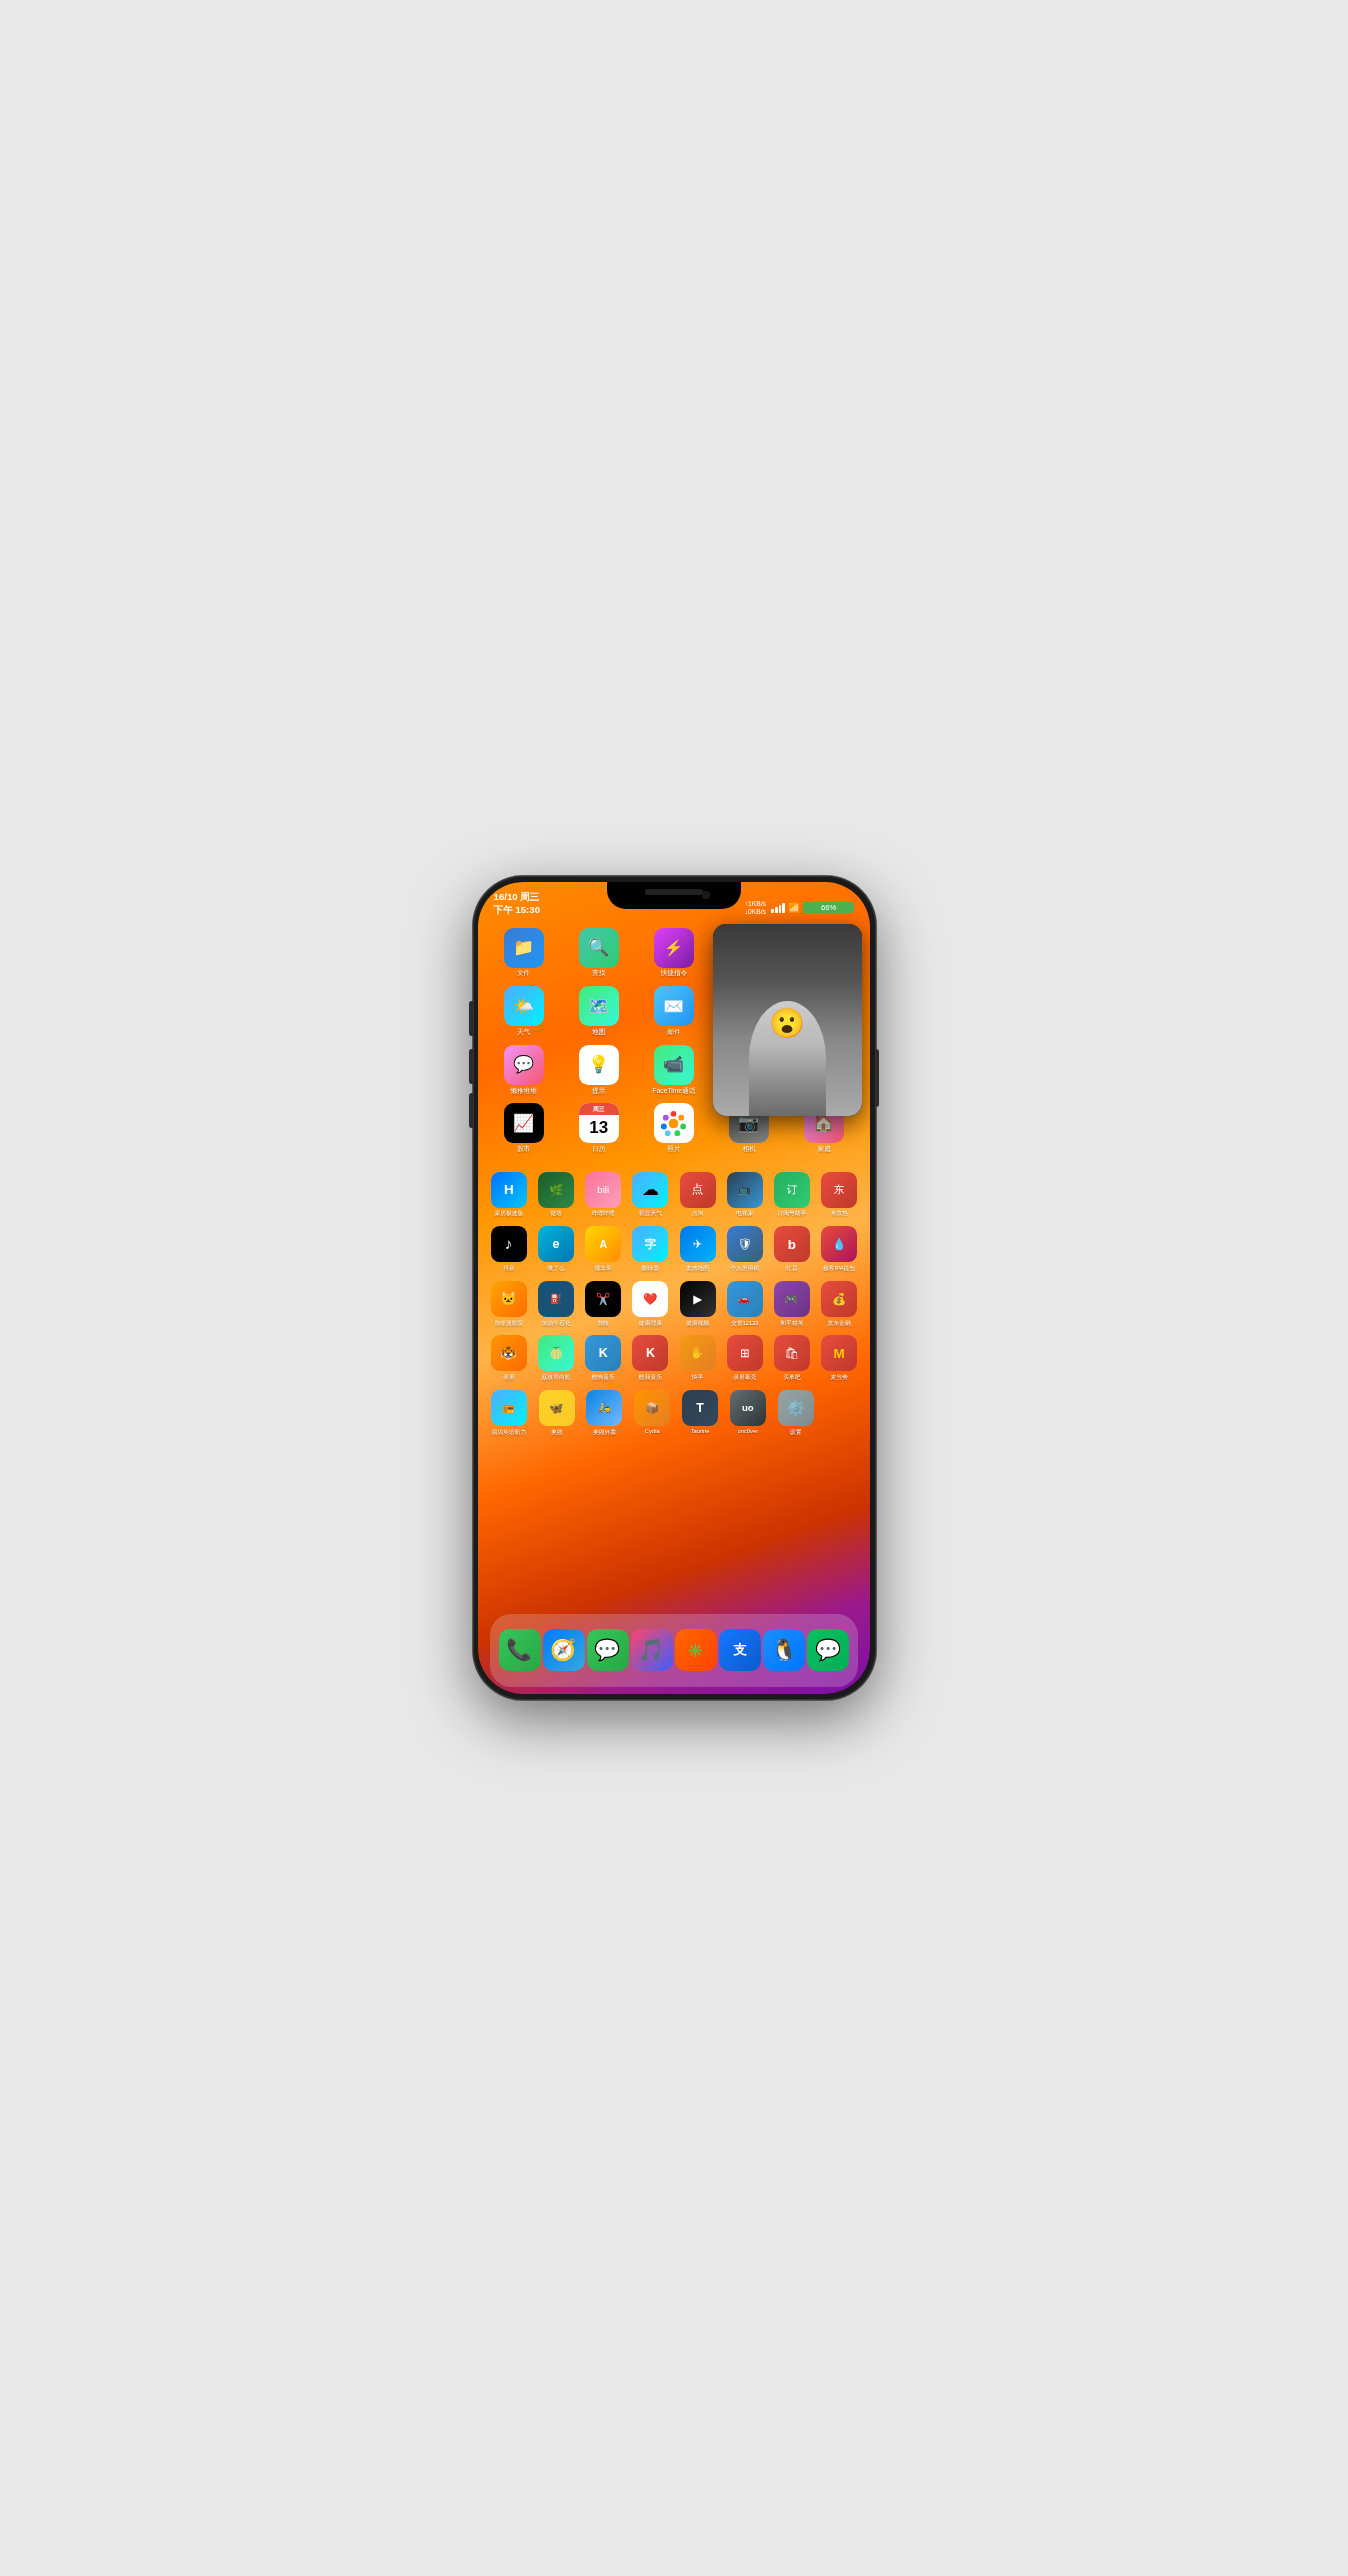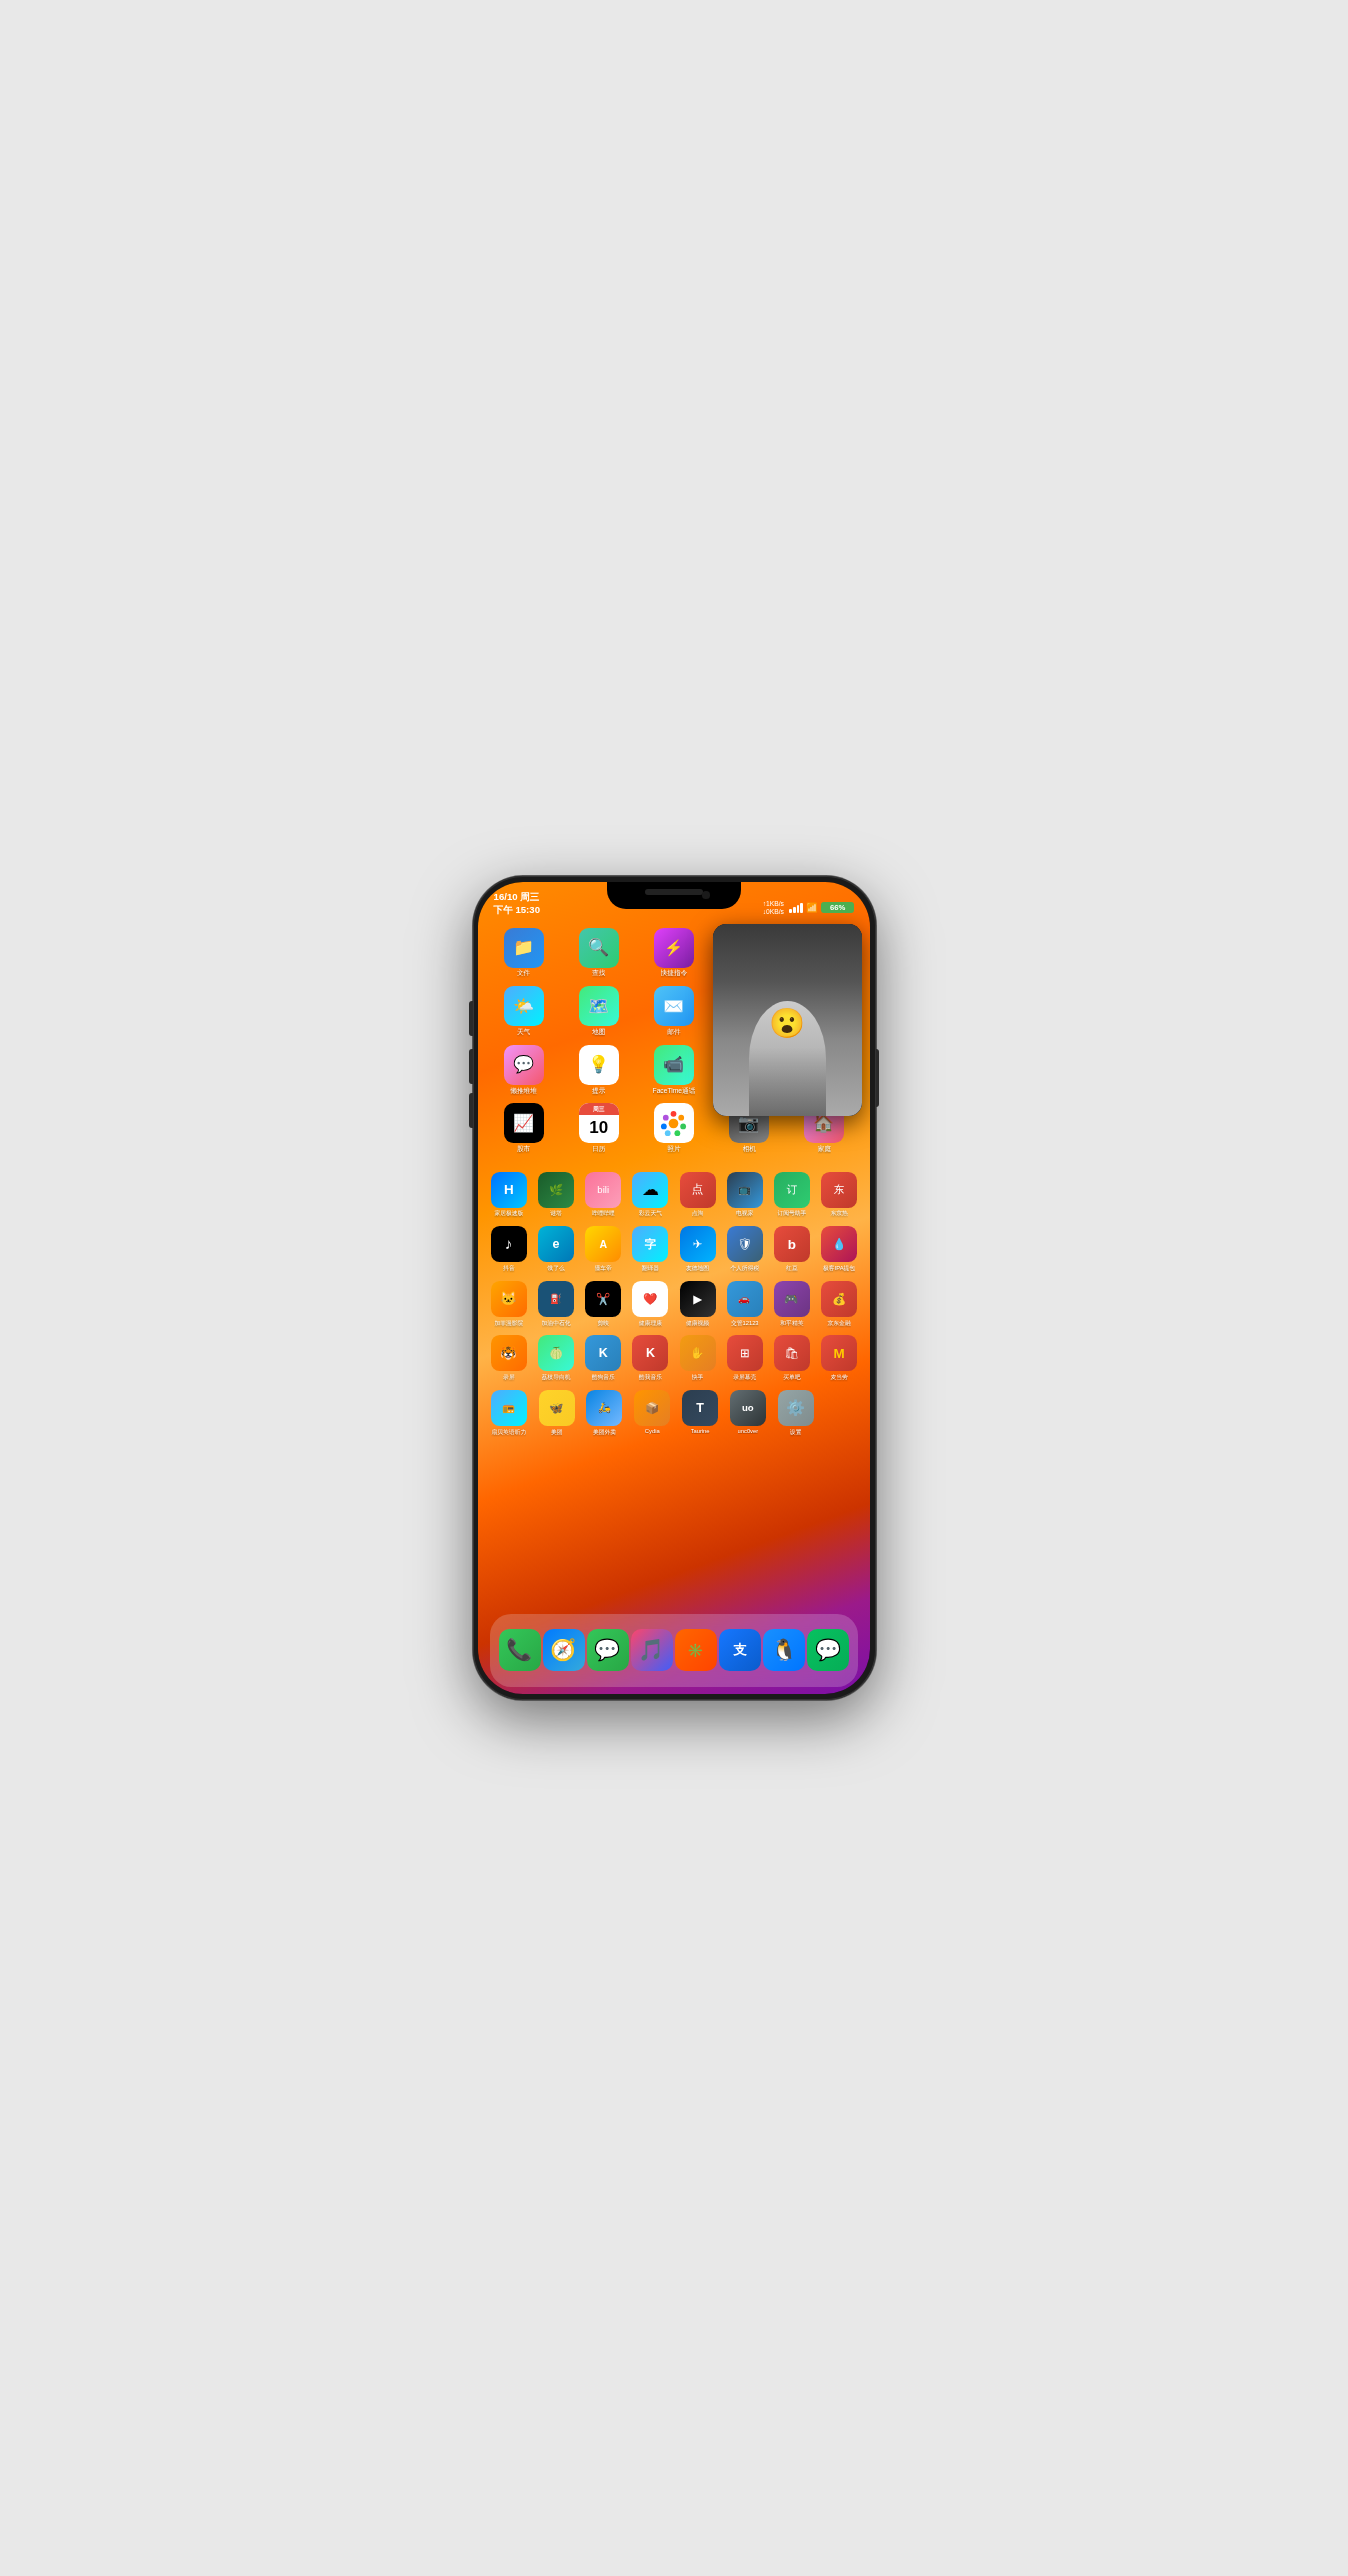--- a/index.html
+++ b/index.html
@@ -107,24 +107,24 @@
     .status-right .network-speed {
       font-size: 6.7px;
       text-align: right;
       line-height: 1.2;
       margin-right: 1.9px;
     }
 
     .battery-box {
       background: #4caf50;
       border-radius: 2.9px;
-      padding: 1px 9px;
+      padding: 1px 18px;
       font-size: 7.7px;
       color: #fff;
-      font-weight: 700;
+      font-weight: 400;
     }
 
     
     .apps-area {
       position: absolute;
       top: 42px;
       left: 0;
       right: 0;
       bottom: 86px;
       padding: 3.8px 7.7px;
@@ -496,21 +496,21 @@
         <div class="apps-row">
           <div class="app-icon">
             <div class="app-icon-img app-stocks">
                 <span>📈</span>
               </div>
             <span class="app-label">股市</span>
           </div>
           <div class="app-icon">
             <div class="calendar-icon">
               <div class="calendar-top">周三</div>
-              <div class="calendar-num">10</div>
+              <div class="calendar-num">13</div>
             </div>
             <span class="app-label">日历</span>
           </div>
           <div class="app-icon">
             <div class="app-icon-img" style="background:#fff;border-radius:9.6px;">
               <svg width="27" height="27" viewBox="0 0 28 28">
                 <circle cx="14" cy="14" r="5" fill="#ff9500"></circle>
                 <circle cx="14" cy="4" r="3" fill="#ff3b30"></circle>
                 <circle cx="22" cy="8" r="3" fill="#ff9500"></circle>
                 <circle cx="24" cy="17" r="3" fill="#34c759"></circle>

